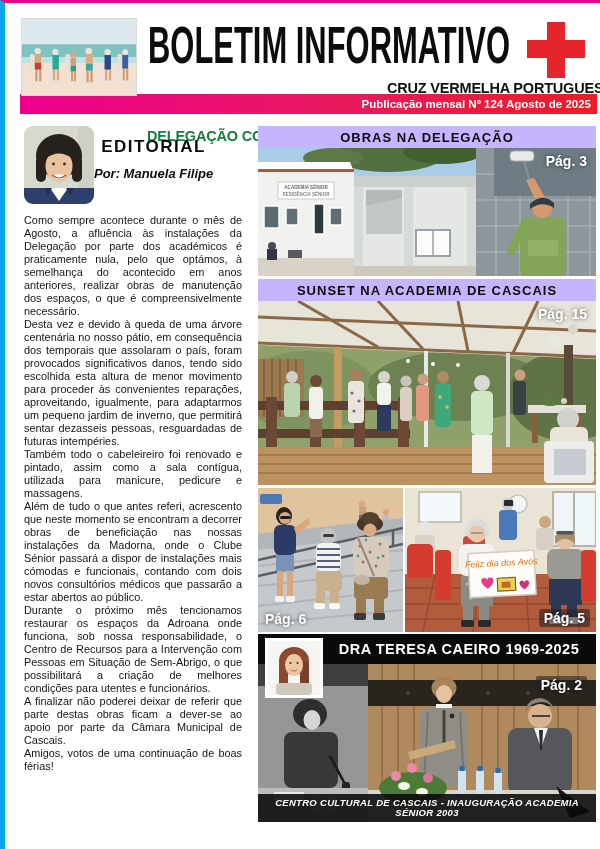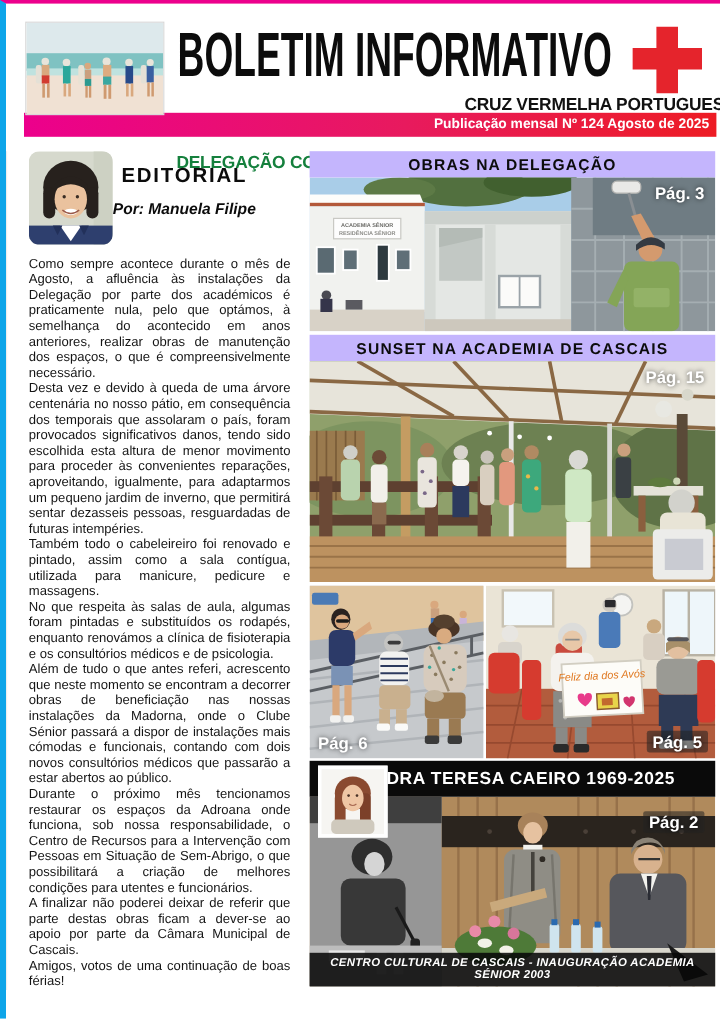--- a/index.html
+++ b/index.html
@@ -54,21 +54,21 @@
   .pg-br { bottom:5px; right:6px; }
   .gap { height:3px; }
 
   .duo-heads { display:flex; }
   .duo-heads .sec-head { padding:3px 0; }
   .dh-left { width:145px; }
   .dh-right { width:193px; }
   .duo-photos { display:flex; gap:2px; }
 
   .banner { position:relative; background:#0a0a0a; height:30px; display:flex; align-items:center;
-            justify-content:flex-start; padding-left:64px; margin-top:2px; }
+            justify-content:center; padding-left:64px; margin-top:2px; }
   .banner-title { color:#fff; font-weight:bold; font-size:14.5px; letter-spacing:.5px; white-space:nowrap; }
   .banner-portrait { position:absolute; left:7px; top:4px; width:58px; height:60px;
                      border:3px solid #fff; background:#f6f6f6; z-index:3; }
   .banner-portrait svg { display:block; width:100%; height:100%; }
 
   .caption-bar { position:absolute; left:0; right:0; bottom:0; background:rgba(8,8,8,.88);
                  color:#fff; font-weight:bold; font-style:italic; font-size:9.5px;
                  letter-spacing:.3px; text-align:center; padding:4px 0; line-height:10px; }
 </style>
 </head>
@@ -164,21 +164,20 @@
         </div>
         <div class="ed-meta">
           <div class="ed-title">EDITORIAL</div>
           <div class="ed-byline">Por: Manuela Filipe</div>
         </div>
       </div>
       <div class="ed-body">
         <p>Como sempre acontece durante o mês de Agosto, a afluência às instalações da Delegação por parte dos académicos é praticamente nula, pelo que optámos, à semelhança do acontecido em anos anteriores, realizar obras de manutenção dos espaços, o que é compreensivelmente necessário.</p>
         <p>Desta vez e devido à queda de uma árvore centenária no nosso pátio, em consequência dos temporais que assolaram o país, foram provocados significativos danos, tendo sido escolhida esta altura de menor movimento para proceder às convenientes reparações, aproveitando, igualmente, para adaptarmos um pequeno jardim de inverno, que permitirá sentar dezasseis pessoas, resguardadas de futuras intempéries.</p>
         <p>Também todo o cabeleireiro foi renovado e pintado, assim como a sala contígua, utilizada para manicure, pedicure e massagens.</p>
-        <p>No que respeita às salas de aula, algumas foram pintadas e substituídos os rodapés, enquanto renovámos a clínica de fisioterapia e os consultórios médicos e de psicologia.</p>
         <p>Além de tudo o que antes referi, acrescento que neste momento se encontram a decorrer obras de beneficiação nas nossas instalações da Madorna, onde o Clube Sénior passará a dispor de instalações mais cómodas e funcionais, contando com dois novos consultórios médicos que passarão a estar abertos ao público.</p>
         <p>Durante o próximo mês tencionamos restaurar os espaços da Adroana onde funciona, sob nossa responsabilidade, o Centro de Recursos para a Intervenção com Pessoas em Situação de Sem-Abrigo, o que possibilitará a criação de melhores condições para utentes e funcionários.</p>
         <p>A finalizar não poderei deixar de referir que parte destas obras ficam a dever-se ao apoio por parte da Câmara Municipal de Cascais.</p>
         <p>Amigos, votos de uma continuação de boas férias!</p>
       </div>
     </div>
 
     <div class="right-col">
 
       <div class="sec-head">OBRAS NA DELEGAÇÃO</div>

